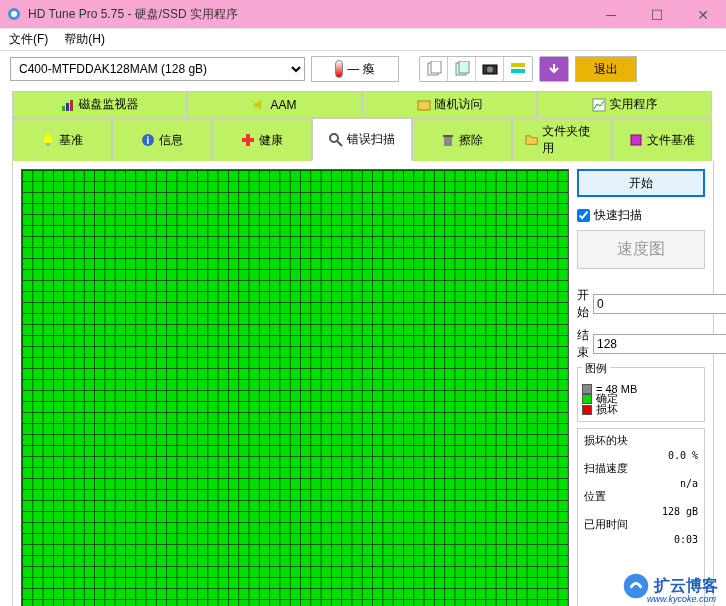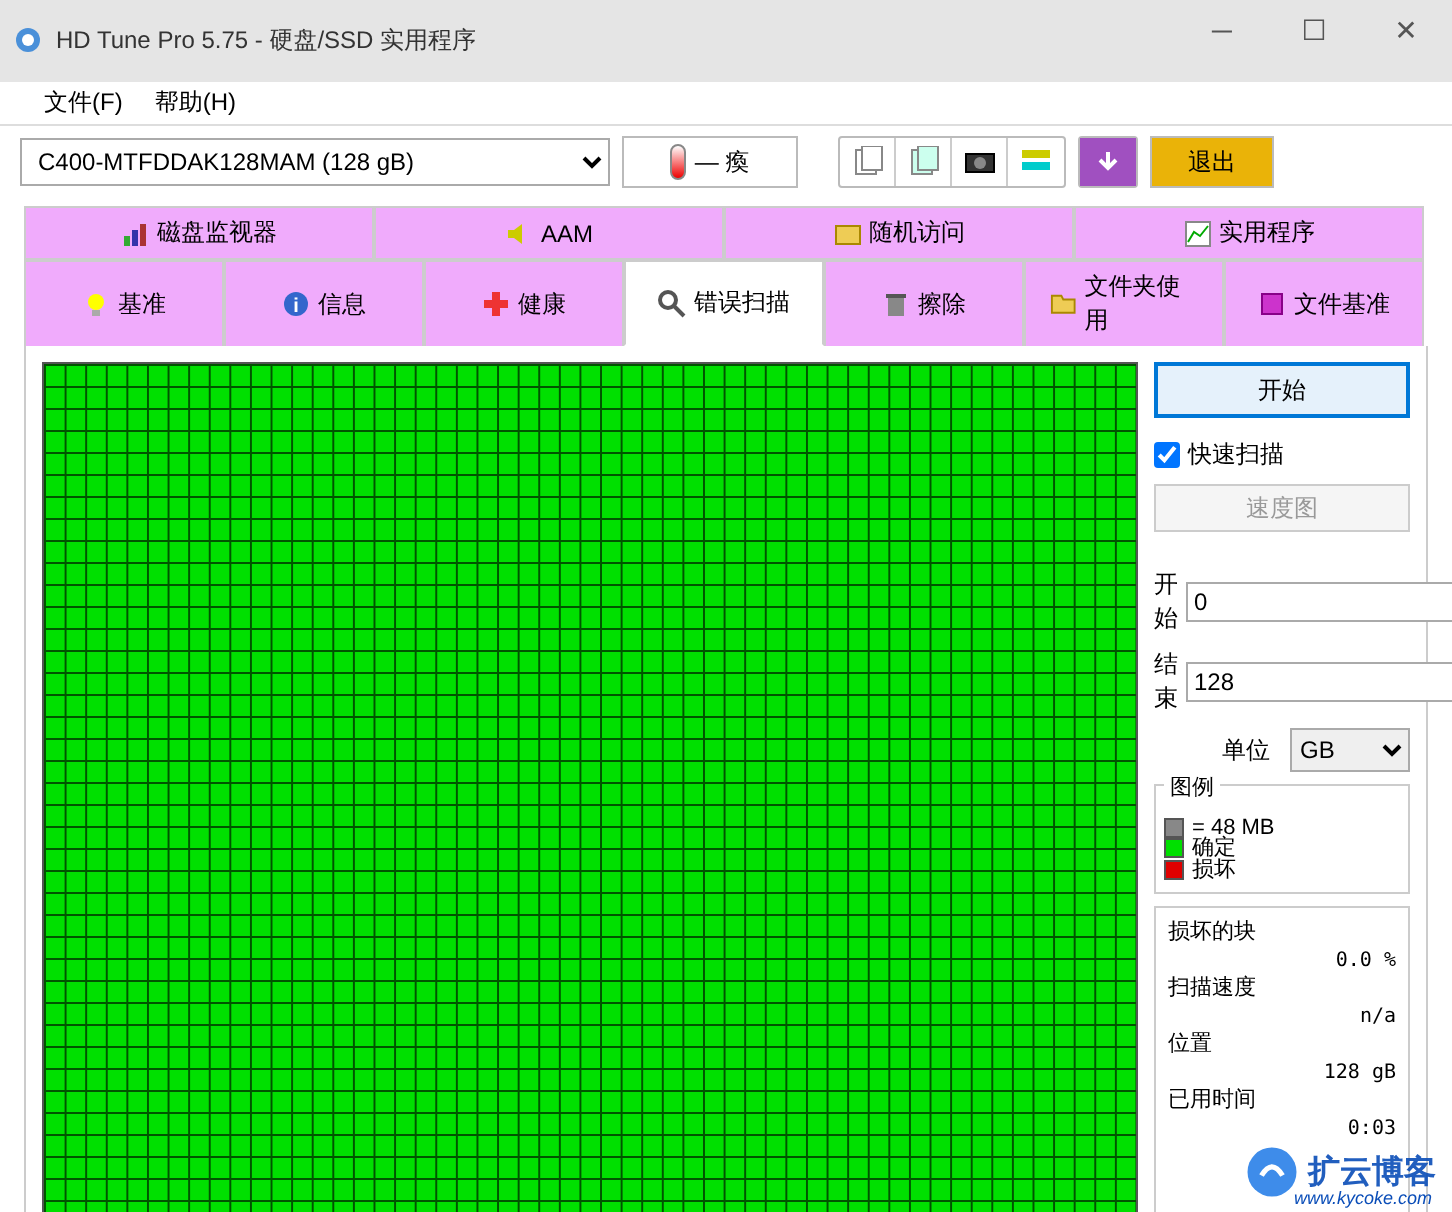--- a/index.html
+++ b/index.html
@@ -1,54 +1,54 @@
 <!DOCTYPE html>
 <html><head>
 <meta charset="utf-8">
 <style>
 * { box-sizing: border-box; margin: 0; padding: 0; font-family: "Microsoft YaHei", Tahoma, sans-serif; }
 body { background: #fff; width: 726px; height: 606px; overflow: hidden; position: relative; }
 
-.titlebar { height: 41px; background: #e5e5e5; display: flex; align-items: center; padding-left: 6px; border-bottom: 1px solid #e5e5e5; }
+.titlebar { height: 29px; background: #f9a8d4; display: flex; align-items: center; padding-left: 6px; border-bottom: 1px solid #e5e5e5; }
 .titlebar-icon { width: 16px; height: 16px; margin-right: 6px; }
 .titlebar-text { font-size: 12px; color: #333; flex: 1; }
 .win-controls { display: flex; height: 100%; }
 .win-btn { width: 46px; height: 30px; display: flex; align-items: center; justify-content: center; font-size: 14px; color: #555; }
 
-.menubar { height: 22px; display: flex; align-items: flex-start; padding-left: 14px; font-size: 12px; border-bottom: 1px solid #ddd; }
+.menubar { height: 22px; display: flex; align-items: flex-start; padding-left: 1px; font-size: 12px; border-bottom: 1px solid #ddd; }
 .menu-item { padding: 2px 8px; }
 
 .toolbar-row { height: 36px; display: flex; align-items: center; padding: 4px 10px; gap: 6px; }
 .drive-select { width: 295px; height: 24px; font-size: 12px; border: 1px solid #aaa; padding-left: 4px; background: #fff; }
 .temp-box { width: 88px; height: 26px; border: 1px solid #bbb; display: flex; align-items: center; justify-content: center; font-size: 12px; gap: 4px; }
 .temp-box .therm { width: 8px; height: 18px; background: linear-gradient(#fff,#e00); border: 1px solid #888; border-radius: 4px; }
 .tool-icon-group { display: flex; border: 1px solid #bbb; border-radius: 2px; height: 26px; }
 .tool-icon { width: 28px; height: 24px; display: flex; align-items: center; justify-content: center; border-right: 1px solid #ccc; }
 .tool-icon:last-child { border-right: none; }
 .exit-btn { width: 62px; height: 26px; border: 1px solid #bbb; background: #eab308; font-size: 12px; }
 
 .tabs-row1, .tabs-row2 { display: flex; margin-left: 12px; margin-right: 12px; }
 .tabs-row1 { margin-top: 4px; }
-.tab { display: flex; align-items: center; gap: 4px; font-size: 12px; padding: 4px 12px; border: 1px solid #ccc; border-bottom: none; background: #f0abfc; margin-right: 0px; position: relative; }
+.tab { display: flex; align-items: center; gap: 4px; font-size: 12px; padding: 4px 12px; border: 1px solid #ccc; border-bottom: none; background: #bef264; margin-right: 0px; position: relative; }
 .tabs-row1 .tab { width: 175px; justify-content: center; border-bottom: 1px solid #ccc; }
 .tabs-row2 .tab { width: 100px; justify-content: center; }
 .tab.active { background: #fff; z-index: 2; border-bottom: 1px solid #fff; }
 .tab-icon { width: 14px; height: 14px; display: inline-block; }
 
 .content-area { margin: 0 12px 6px 12px; border: 1px solid #ccc; border-top: none; padding: 8px; display: flex; gap: 8px; height: 462px; }
 .scan-grid { flex: 1; background: #00e000; border: 1px solid #555; position: relative; }
 .scan-grid-inner { width: 100%; height: 100%; 
   background-image: linear-gradient(#005500 1px, transparent 1px), linear-gradient(90deg, #005500 1px, transparent 1px);
   background-size: 10.3px 11px;
 }
 
 .side-panel { width: 128px; display: flex; flex-direction: column; gap: 6px; font-size: 12px; }
 .start-btn { height: 28px; border: 2px solid #0078d7; background: #e5f1fb; font-size: 12px; }
 .checkbox-row { display: flex; align-items: center; gap: 4px; margin-top: 4px; }
-.speedmap-btn { height: 24px; border: 1px solid #ccc; background: #f5f5f5; color: #999; font-size: 12px; }
+.speedmap-btn { height: 39px; border: 1px solid #ccc; background: #f5f5f5; color: #999; font-size: 16px; }
 .field-row { display: flex; align-items: center; gap: 4px; }
 .field-row label { width: 32px; font-size: 12px; }
 .field-row input { flex: 1; border: 1px solid #aaa; height: 20px; padding-left: 3px; font-size: 12px; }
 .unit-row { display: flex; align-items: center; justify-content: flex-end; gap: 10px; }
 .unit-row select { width: 60px; height: 22px; border: 1px solid #aaa; font-size: 12px; }
 
 .legend-box { border: 1px solid #ccc; padding: 4px; font-size: 11px; }
 .legend-box .legend-title { position: relative; top: -11px; background: #fff; padding: 0 3px; display: inline-block; }
 .legend-item { display: flex; align-items: center; gap: 4px; margin-top: -4px; }
 .sq { width: 10px; height: 10px; border: 1px solid #555; }
@@ -224,24 +224,20 @@
     <div style="height:6px"></div>
     <div class="field-row">
       <label>开始</label>
       <input type="text" value="0" style="">
 
     </div>
     <div class="field-row">
       <label>结束</label>
       <input type="text" value="128" style="">
 
-    </div>
-    <div class="unit-row">
-      <label>单位</label>
-      <select><option>GB</option></select>
     </div>
     <div class="legend-box">
       <span class="legend-title">图例</span>
       <div class="legend-item">
           <span class="sq" style="background:#888"></span>
           <span>= 48 MB</span>
         </div>
       <div class="legend-item">
           <span class="sq" style="background:#00e000"></span>
           <span>确定</span>

